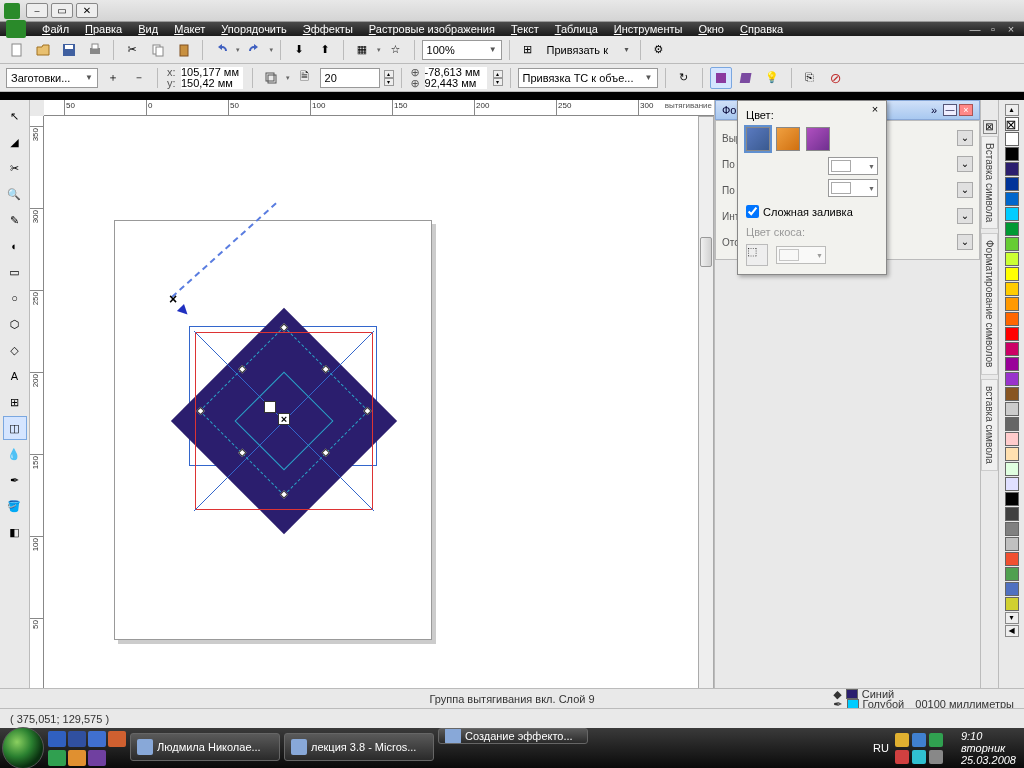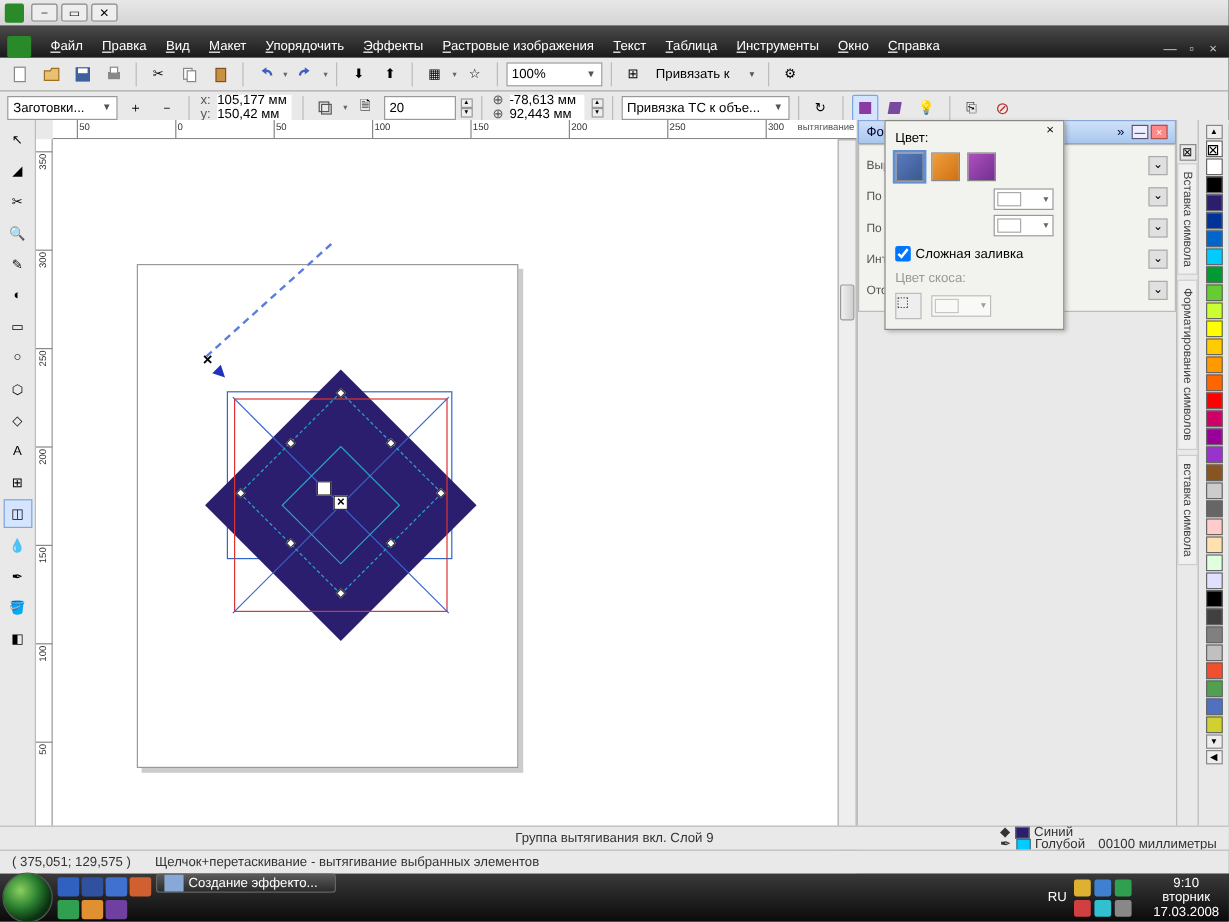--- a/index.html
+++ b/index.html
@@ -2,21 +2,21 @@
 <html><head>
 <meta charset="utf-8">
 <style>
 * { box-sizing: border-box; margin: 0; padding: 0; font-family: Tahoma, sans-serif; font-size: 11px; user-select: none; }
 body { width: 1024px; height: 768px; overflow: hidden; background: #000; position: relative; }
 .titlebar { height: 22px; background: linear-gradient(#e8e8e8,#d4d4d4); display: flex; align-items: center; padding: 0 4px; border-bottom: 1px solid #999; }
 .titlebar .app-icon { width: 16px; height: 16px; background: #2a8a2a; margin-right: 6px; border-radius: 2px; }
 .titlebar .title-text { color: #333; flex: 1; }
 .winbtns { display: flex; gap: 3px; }
 .winbtn { width: 22px; height: 15px; border: 1px solid #888; background: #eee; display: flex; align-items: center; justify-content: center; font-size: 10px; border-radius: 2px; }
-.menubar { height: 26px; background: linear-gradient(#4a4a4a,#1a1a1a); display: flex; align-items: flex-end; padding: 0 6px; gap: 2px; }
+.menubar { height: 14px; background: linear-gradient(#4a4a4a,#1a1a1a); display: flex; align-items: center; padding: 0 6px; gap: 2px; }
 .menubar .app-badge { width: 20px; height: 18px; background: #2a8a2a; border-radius: 2px; margin-right: 6px; }
 .menu-item { color: #fff; padding: 3px 8px; cursor: default; }
 .menu-item u { text-decoration: underline; }
 .mdibtns { margin-left: auto; display: flex; gap: 4px; color: #ccc; }
 .mdibtn { width: 14px; height: 14px; display: flex; align-items: center; justify-content: center; cursor: default; }
 .toolbar { height: 28px; background: #e9e9e9; border-bottom: 1px solid #bbb; display: flex; align-items: center; padding: 2px 6px; gap: 4px; }
 .tbtn { width: 22px; height: 22px; display: flex; align-items: center; justify-content: center; border: 1px solid transparent; border-radius: 2px; }
 .tbtn svg { width: 16px; height: 16px; }
 .sep { width: 1px; height: 20px; background: #bbb; margin: 0 3px; }
 .combo { height: 20px; border: 1px solid #999; background: #fff; display: flex; align-items: center; padding: 0 4px; min-width: 60px; }
@@ -88,21 +88,21 @@
 .start-orb { width: 42px; height: 42px; border-radius: 50%; background: radial-gradient(circle at 35% 35%, #8bd060 0%, #2a8030 40%, #0a3010 70%); margin-left: 2px; position: relative; z-index: 101; border: 1px solid #555; }
 .ql { display: flex; gap: 2px; margin-left: 4px; flex-direction: column; height: 36px; justify-content: space-around; }
 .ql-row { display: flex; gap: 2px; }
 .ql-icon { width: 18px; height: 16px; background: #4060a0; border-radius: 2px; }
 .task-btn { height: 28px; min-width: 150px; background: linear-gradient(#5a5a5a,#2a2a2a); border: 1px solid #666; border-radius: 3px; color: #fff; display: flex; align-items: center; padding: 0 6px; gap: 4px; margin-left: 4px; margin-top:5px; font-size: 11px; overflow: hidden; white-space: nowrap; }
 .task-btn.active { background: linear-gradient(#7a7a7a,#4a4a4a); }
 .task-btn .ticon { width: 16px; height: 16px; background: #88a8d8; border-radius: 2px; flex-shrink: 0; }
 .tray { margin-left: auto; display: flex; align-items: center; gap: 6px; padding: 0 8px; color: #fff; font-size: 10px; }
 .tray-icons { display: flex; gap: 3px; flex-wrap: wrap; width: 60px; }
 .tray-icon { width: 14px; height: 14px; background: #6080c0; border-radius: 2px; }
-.clock { text-align: center; line-height: 12px; }
+.clock { text-align: left; line-height: 12px; font-style: italic; }
 .units-label { position:absolute; right:2px; top:1px; font-size:8px; color:#555; }
 </style>
 </head>
 <body>
 
 <div class="titlebar">
   <div class="app-icon"></div>
   <div class="winbtns">
     <div class="winbtn">⎯</div>
     <div class="winbtn">▭</div>
@@ -516,53 +516,60 @@
         <span>◆</span>
         <div class="sw" style="background:#2b1e6e"></div>
         <span>Синий</span>
       </div>
     <div class="r"><span>✒</span><div class="sw" style="background:#00ccff"></div><span>Голубой</span>&nbsp;<span>00100 миллиметры</span></div>
   </div>
 </div>
 
 <div class="statusbar" style="bottom:40px">
   <span>( 375,051; 129,575 )</span>
-  <span style="margin-left:20px">Щелчок+перетаскивание - вытягивание выбранных элементов</span>
 </div>
 
 <div class="taskbar">
   <div class="start-orb"></div>
   <div class="ql">
     <div class="ql-row">
       <div class="ql-icon" style="background:#3060c0"></div>
       <div class="ql-icon" style="background:#3050a0"></div>
       <div class="ql-icon" style="background:#4070d0"></div>
       <div class="ql-icon" style="background:#d06030"></div>
     </div>
     <div class="ql-row">
       <div class="ql-icon" style="background:#30a050"></div>
       <div class="ql-icon" style="background:#e09030"></div>
       <div class="ql-icon" style="background:#7040a0"></div>
     </div>
   </div>
   <div id="task-buttons" style="display:flex;flex-wrap:wrap;height:40px;align-content:flex-start">
+      <div class="task-btn">
+        <div class="ticon"></div>
+        <span>Людмила Николае...</span>
+      </div>
+      <div class="task-btn">
+        <div class="ticon"></div>
+        <span>лекция 3.8 - Micros...</span>
+      </div>
       <div class="task-btn" style="margin-top: 0px; height: 16px; min-width: 150px; font-size: 10px;">
         <div class="ticon"></div>
         <span>Создание эффекто...</span>
       </div>
     </div>
   <div class="tray">
     <span>RU</span>
     <div class="tray-icons">
       <div class="tray-icon" style="background:#e0b030"></div>
       <div class="tray-icon" style="background:#4080d0"></div>
       <div class="tray-icon" style="background:#30a050"></div>
       <div class="tray-icon" style="background:#d04040"></div>
       <div class="tray-icon" style="background:#30c0d0"></div>
       <div class="tray-icon" style="background:#888"></div>
     </div>
     <div class="clock">
       <div>9:10</div>
       <div>вторник</div>
-      <div>17.03.2008</div>
+      <div>25.03.2008</div>
     </div>
   </div>
 </div>
 
 </body></html>

